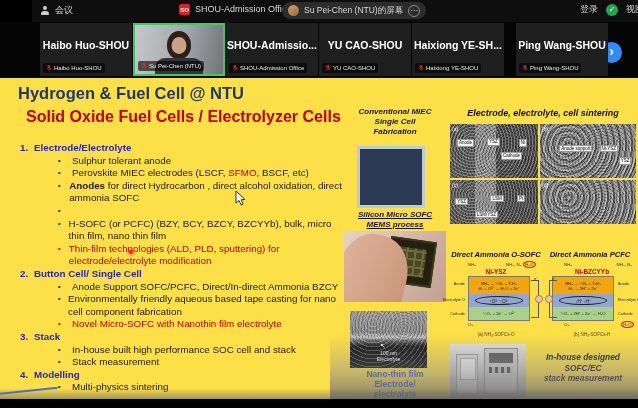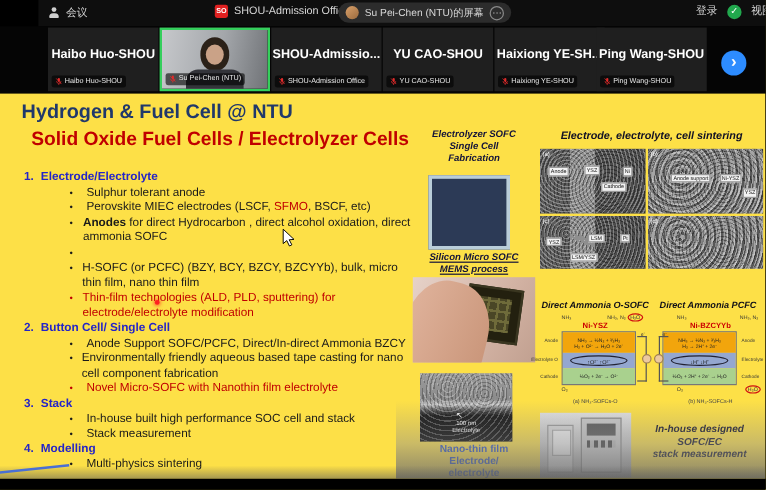--- a/index.html
+++ b/index.html
@@ -193,21 +193,21 @@
         <div class="tile-label">
           <svg width="6" height="8" viewBox="0 0 10 12">
             <rect x="3.6" y="1" width="3" height="5.4" rx="1.5" fill="#e02b2b"></rect>
             <path d="M2 5.4a3 3 0 0 0 6 0" stroke="#e02b2b" fill="none" stroke-width="1.1"></path>
             <line x1="5" y1="8.6" x2="5" y2="10.6" stroke="#e02b2b" stroke-width="1.1"></line>
             <line x1="1.4" y1="1.6" x2="8.6" y2="9.4" stroke="#e02b2b" stroke-width="1.1"></line>
           </svg>
           <span>Haixiong YE-SHOU</span>
         </div>
       </div>
-      <div class="tile" style="left: 497px;">
+      <div class="tile" style="left: 516px;">
         <div class="tile-name">Ping Wang-SHOU</div>
         <div class="tile-label">
           <svg width="6" height="8" viewBox="0 0 10 12">
             <rect x="3.6" y="1" width="3" height="5.4" rx="1.5" fill="#e02b2b"></rect>
             <path d="M2 5.4a3 3 0 0 0 6 0" stroke="#e02b2b" fill="none" stroke-width="1.1"></path>
             <line x1="5" y1="8.6" x2="5" y2="10.6" stroke="#e02b2b" stroke-width="1.1"></line>
             <line x1="1.4" y1="1.6" x2="8.6" y2="9.4" stroke="#e02b2b" stroke-width="1.1"></line>
           </svg>
           <span>Ping Wang-SHOU</span>
         </div>
@@ -277,21 +277,21 @@
         <div class="sec">
           <span class="sec-num">4.</span>
           <span>Modelling</span>
         </div>
         <div class="bullet">
           <span class="dot">•</span>
           <span class="btxt"><span>Multi-physics sintering</span></span>
         </div>
       </div>
 
-    <div class="mid-cap" style="left:344px;top:29px;width:102px;">Electrolyzer SOFC
+    <div class="mid-cap" style="left:344px;top:29px;width:102px;">Conventional MIEC
 Single Cell
 Fabrication</div>
     <div class="cell-square"></div>
     <div class="mid-cap" style="left:344px;top:132px;width:102px;text-decoration:underline;">Silicon Micro SOFC
 MEMS process</div>
     <div class="finger-photo">
       <div class="chip">
           <div class="chip-grid"></div>
         </div>
       <div class="finger"></div>

